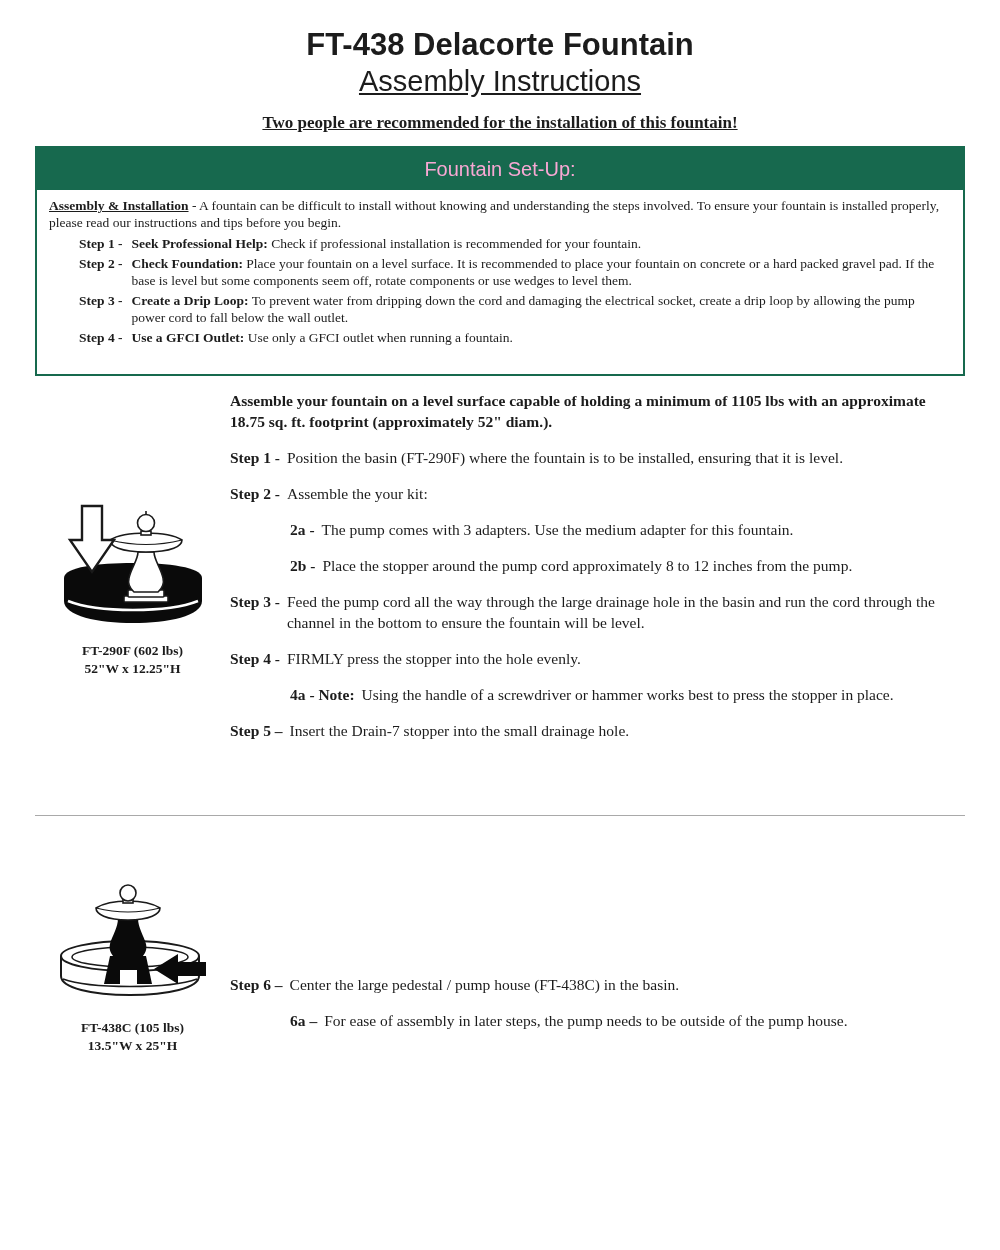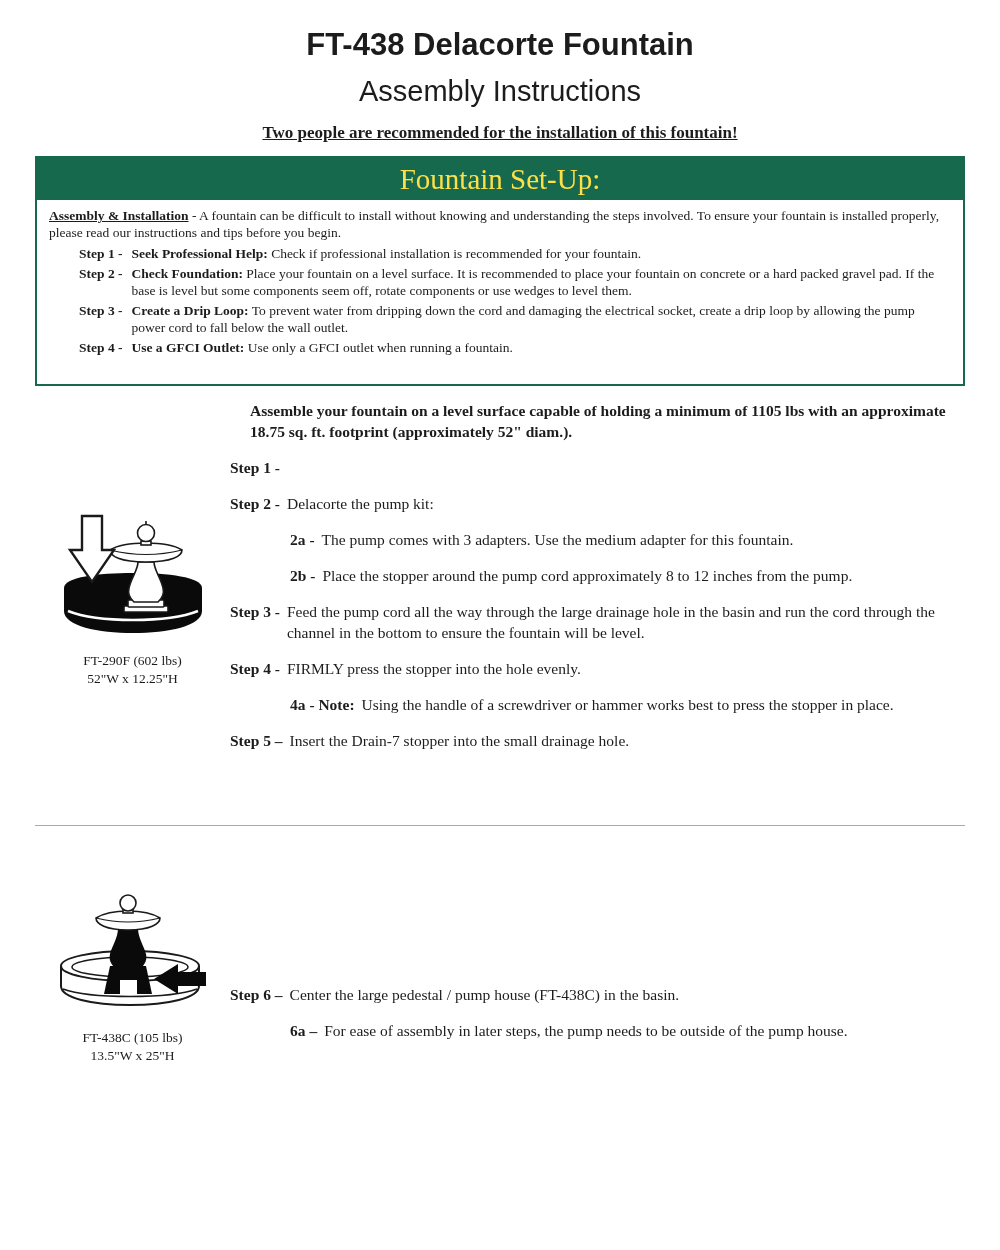--- a/index.html
+++ b/index.html
@@ -7,47 +7,47 @@
   body {
     width:1000px; height:1250px; overflow:hidden;
     font-family:"Liberation Serif", serif;
     color:var(--text-black,#1c1c1c);
   }
   .page { width:1000px; height:1250px; padding:0 35px; }
 
   
   header { text-align:center; padding-top:27px; }
   .title   { font-family:"Liberation Sans", sans-serif; font-size:31px; font-weight:bold; }
-  .subtitle{ font-family:"Liberation Sans", sans-serif; font-size:29px; margin-top:12px; }
+  .subtitle{ font-family:"Liberation Sans", sans-serif; font-size:29px; margin-top:2px;text-decoration:underline; }
   .tagline { font-size:17px; font-weight:bold; text-decoration:underline; margin-top:15px; }
 
   
   .setup-box { border:2px solid var(--banner-green,#17694e); margin-top:13px; }
   .banner {
-    background:var(--banner-green,#17694e); color:#fde047;
-    font-family:Liberation Serif, serif; font-size:29px;
+    background:var(--banner-green,#17694e); color:#f9a8d4;
+    font-family:Liberation Sans, sans-serif; font-size:20px;
     text-align:center; height:42px; line-height:42px;
   }
   .box-content { padding:7px 12px 28px 12px; font-size:13.5px; line-height:17px; }
   .intro-label { font-weight:bold; text-decoration:underline; }
   .box-steps { margin-top:4px; }
   .box-step { display:flex; margin:3px 0 0 30px; }
   .bs-label { font-weight:bold; flex:none; margin-right:9px; }
   .bs-title { font-weight:bold; }
 
   
   .main-1, .main-2 { display:flex; }
   .main-1 { margin-top:14px; }
   .figcol { width:195px; flex:none; display:flex; flex-direction:column; align-items:center; }
-  figure { text-align:center; }
+  figure { text-align:center;font-weight:bold; }
   .main-1 figure { margin-top:112px; }
   .main-2 figure { margin-top:66px; }
   figcaption { font-size:13.5px; line-height:18px; margin-top:5px; }
   .steps-col { flex:1; font-size:15.5px; line-height:21px; padding-right:4px; }
-  .main-intro { font-weight:bold;margin-left:20px; }
+  .main-intro { font-weight:bold; }
   .step { display:flex; margin-top:15px; }
   .step.lvl2 { margin-left:60px;text-align:right; }
   .step-label { font-weight:bold; flex:none; margin-right:7px; }
   .divider { border:none; border-top:1px solid var(--divider-gray,#a9a9a9); margin:74px 0 0 0; }
   .main-2 .steps-col { padding-top:143px; }
   svg { display:block; }
 </style>
 </head>
 <body>
 
@@ -114,24 +114,25 @@
           <div>52"W x 12.25"H</div>
         </figcaption>
       </figure>
     </aside>
 
     <div class="steps-col">
       <p class="main-intro">Assemble your fountain on a level surface capable of holding a minimum of 1105 lbs with an approximate 18.75 sq. ft. footprint (approximately 52" diam.).</p>
 
       <div class="step lvl1">
         <span class="step-label">Step 1 -</span>
+        <span class="step-text">Position the basin (FT-290F) where the fountain is to be installed, ensuring that it is level.</span>
       </div>
       <div class="step lvl1">
         <span class="step-label">Step 2 -</span>
-        <span class="step-text">Delacorte the pump kit:</span>
+        <span class="step-text">Assemble the your kit:</span>
       </div>
       <div class="step lvl2">
         <span class="step-label">2a -</span>
         <span class="step-text">The pump comes with 3 adapters. Use the medium adapter for this fountain.</span>
       </div>
       <div class="step lvl2">
         <span class="step-label">2b -</span>
         <span class="step-text">Place the stopper around the pump cord approximately 8 to 12 inches from the pump.</span>
       </div>
       <div class="step lvl1">

